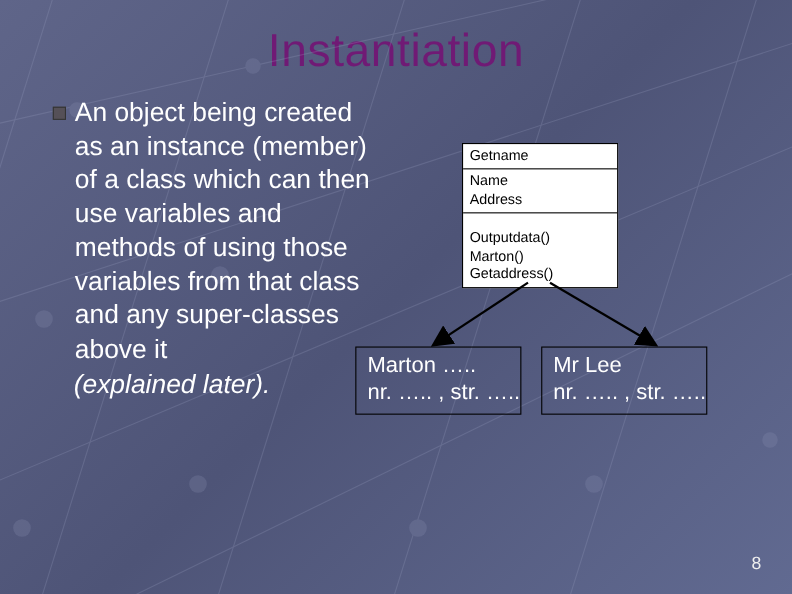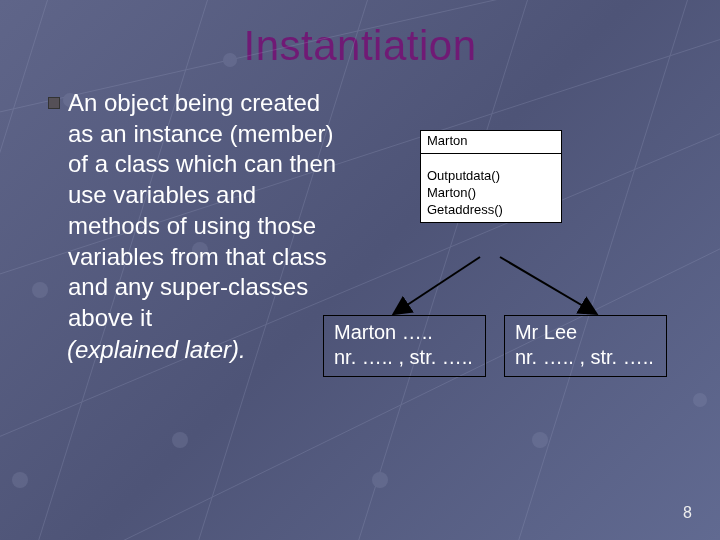--- a/index.html
+++ b/index.html
@@ -91,21 +91,21 @@
   .instances {
     position: absolute;
     top: 185px;
     left: -12px;
     display: flex;
     gap: 18px;
   }
   .instance-box {
     border: 1px solid #000;
     background: rgba(255,255,255,0);
-    padding: 4px 12px 6px 10px;
+    padding: 4px 0 6px 10px;
     color: #fff;
     font-size: 20px;
     line-height: 1.25;
   }
   .arrows {
     position: absolute;
     top: 125px;
     left: 0;
     width: 370px;
     height: 70px;
@@ -153,21 +153,25 @@
     <div class="bullet-row">
       <div class="bullet-icon"></div>
       <div class="bullet-text">An object being created as an instance (member) of a class which can then use variables and methods of using those variables from that class and any super-classes above it</div>
     </div>
     <div class="italic-note">(explained later).</div>
   </div>
 </div>
 
 <div class="diagram-area">
   <div class="uml-box">
-    <div class="uml-section uml-title">Marton</div>
+    <div class="uml-section uml-title">Getname</div>
+    <div class="uml-section">
+      <div>Name</div>
+      <div>Address</div>
+    </div>
     <div class="uml-section">
       <div>Outputdata()</div>
       <div>Marton()</div>
       <div>Getaddress()</div>
     </div>
   </div>
 
   <svg class="arrows" viewBox="0 0 370 70">
     <defs>
       <marker id="ah" markerWidth="10" markerHeight="10" refX="8" refY="5" orient="auto">

